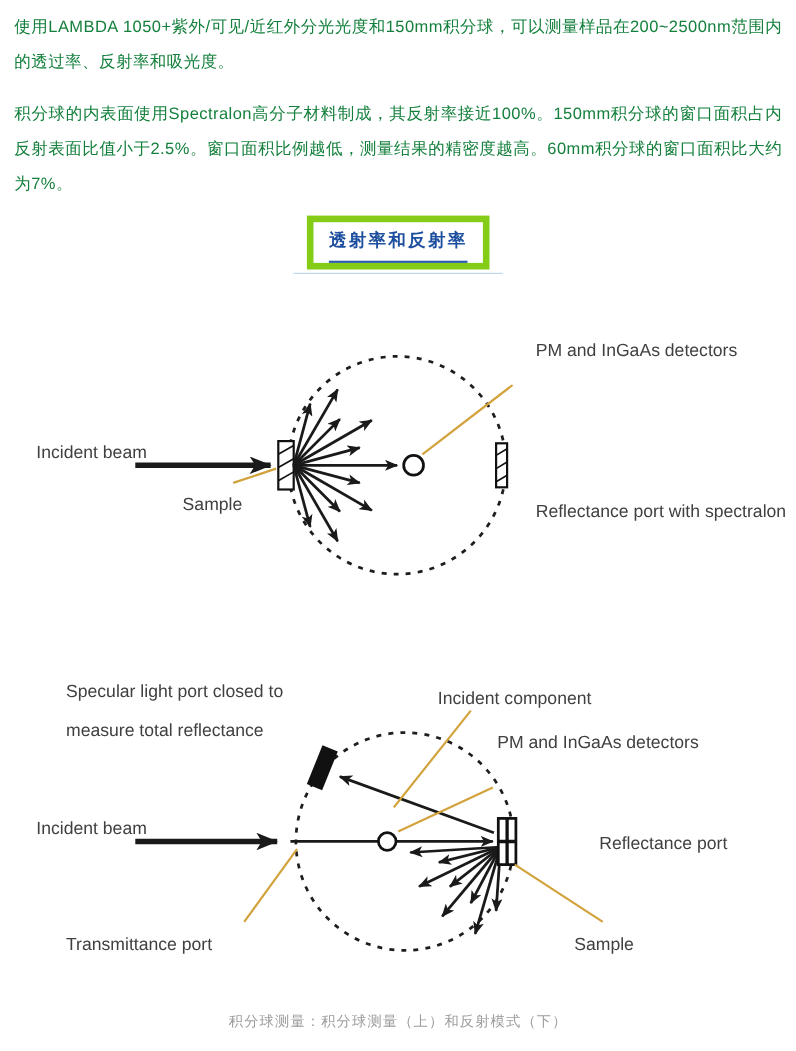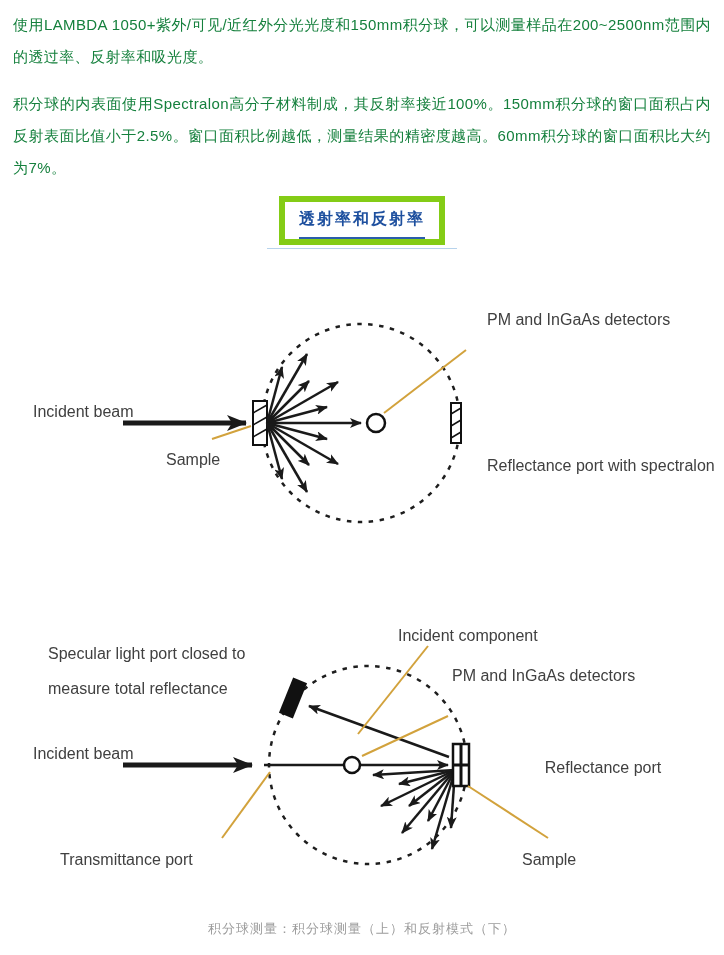--- a/index.html
+++ b/index.html
@@ -140,21 +140,21 @@
       </g>
 
       <g stroke="#d2a23c" stroke-width="2">
         <line x1="428" y1="48" x2="358" y2="136"></line>
         <line x1="448" y1="118" x2="362" y2="158"></line>
         <line x1="222" y1="240" x2="270" y2="174"></line>
         <line x1="548" y1="240" x2="468" y2="188"></line>
       </g>
     </svg>
 
-    <div class="dlabel" style="left:48px; top:14px; width:234px;margin-top:24px;">Specular light port closed to measure total reflectance</div>
+    <div class="dlabel" style="left:60px; top:14px; width:234px;">Specular light port closed to measure total reflectance</div>
     <div class="dlabel" style="left:398px; top:20px; width:262px;">Incident component</div>
     <div class="dlabel" style="left:452px; top:60px; width:222px;">PM and InGaAs detectors</div>
     <div class="dlabel" style="left:33px; top:138px; width:200px;">Incident beam</div>
     <div class="dlabel" style="left:487px; top:152px; width:232px;text-align:center;">Reflectance port</div>
     <div class="dlabel" style="left:60px; top:244px; width:260px;">Transmittance port</div>
     <div class="dlabel" style="left:522px; top:244px; width:130px;">Sample</div>
   </div>
 
   <div class="caption">积分球测量：积分球测量（上）和反射模式（下）</div>
 

